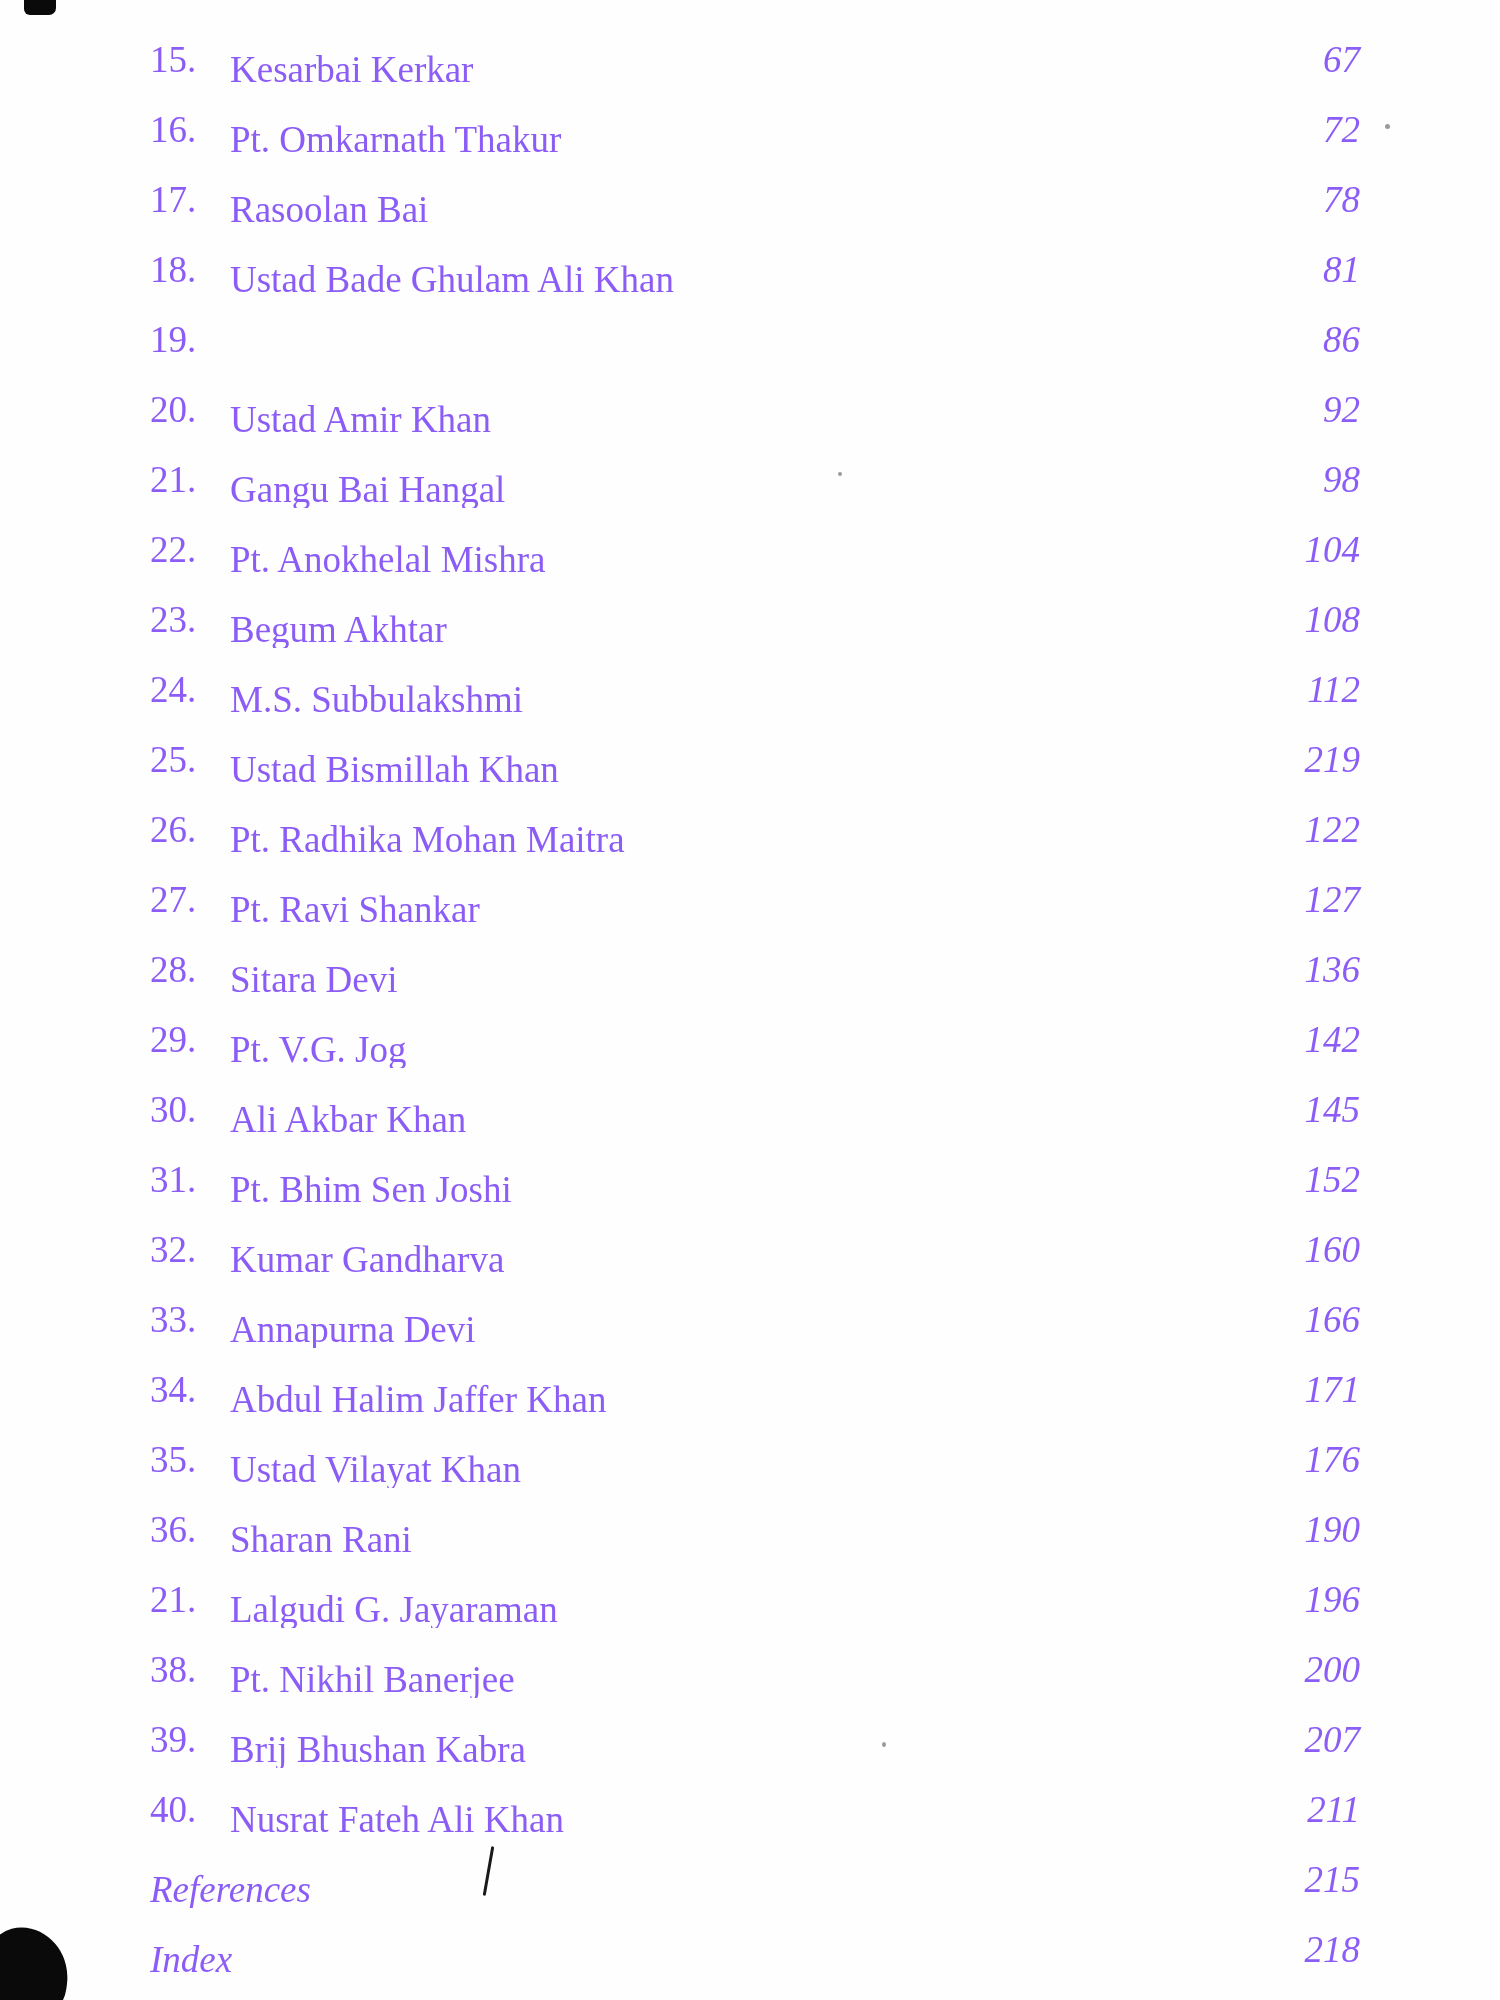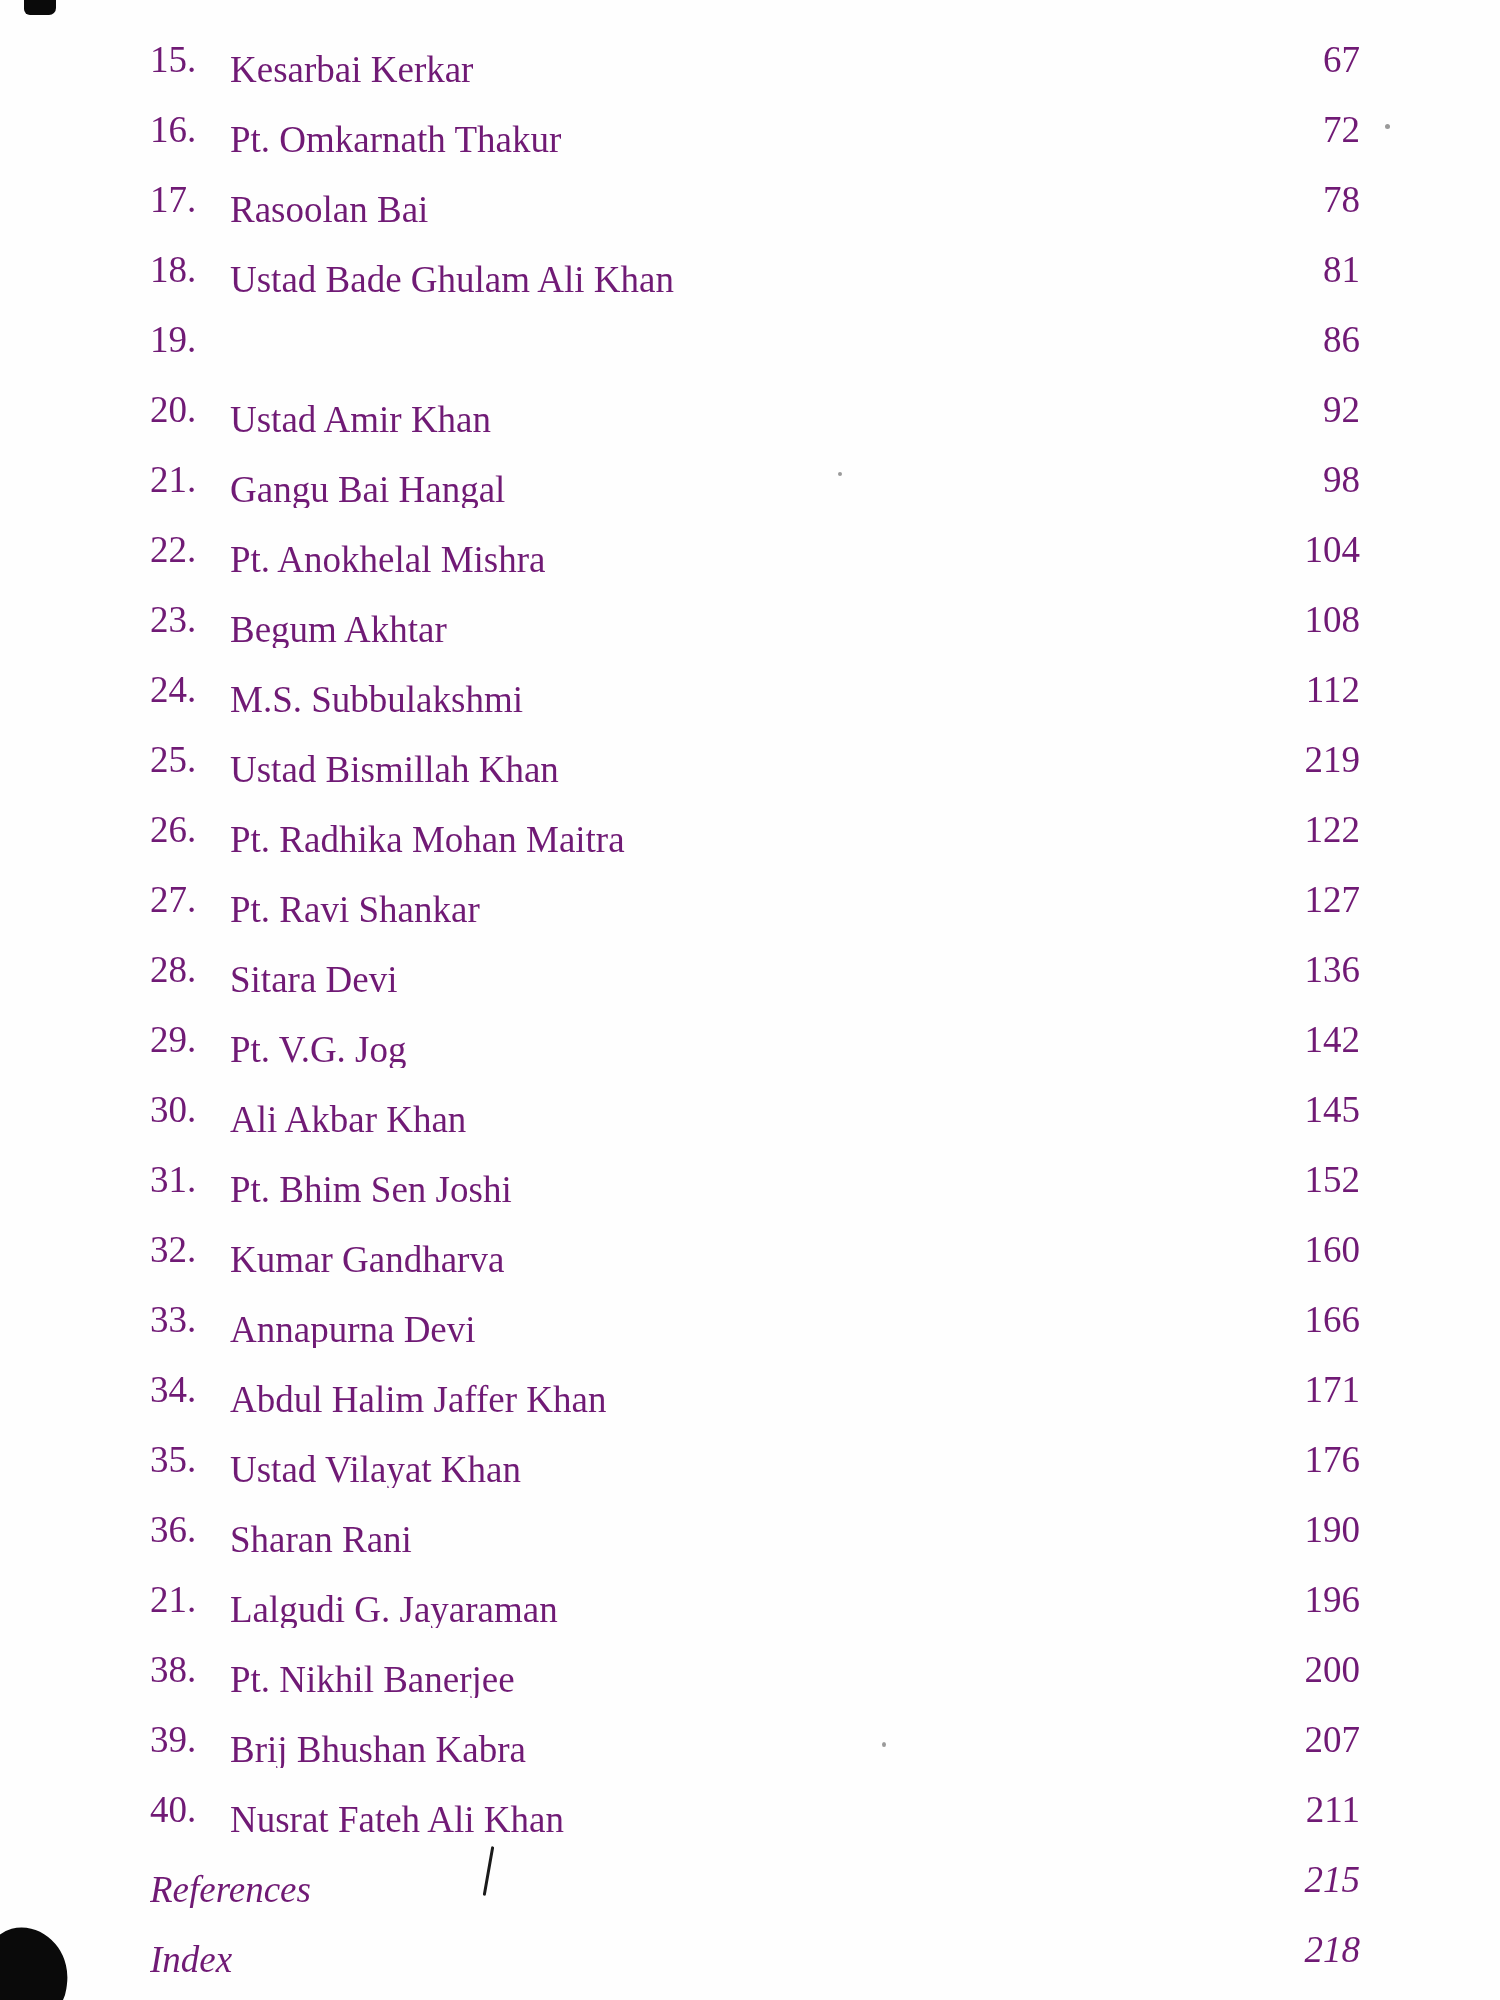--- a/index.html
+++ b/index.html
@@ -7,21 +7,21 @@
     padding: 0;
     background: #ffffff;
   }
   .page {
     position: relative;
     width: 1500px;
     height: 2000px;
     background: #fefefe;
     overflow: hidden;
     font-family: "Liberation Serif", "DejaVu Serif", serif;
-    color: #701a75;
+    color: #8b5cf6;
   }
   .toc-list {
     position: absolute;
     top: 24px;
     left: 150px;
     right: 140px;
   }
   .toc-row {
     display: flex;
     align-items: center;
@@ -35,20 +35,21 @@
     flex: 0 0 80px;
   }
   .toc-row .title {
     flex: 1 1 auto;
     overflow: hidden;
     margin-top: 20px;
   }
   .toc-row .pagenum {
     margin-left: auto;
     text-align: right;
+    font-style: italic;
   }
   .toc-row.footer {
     font-style: italic;
   }
   .toc-row.footer .title {
     flex: 1 1 auto;
   }
   
   .artifact {
     position: absolute;

